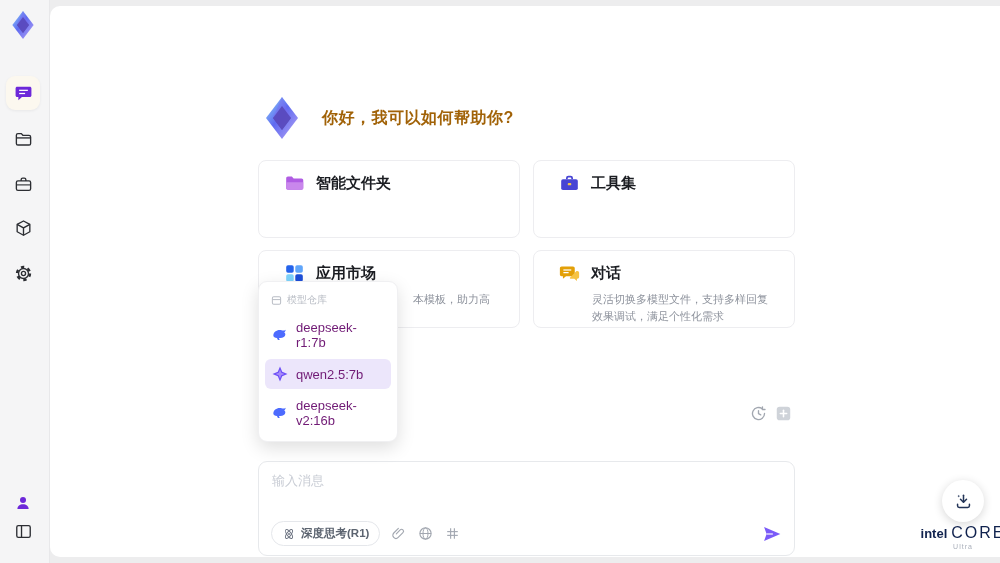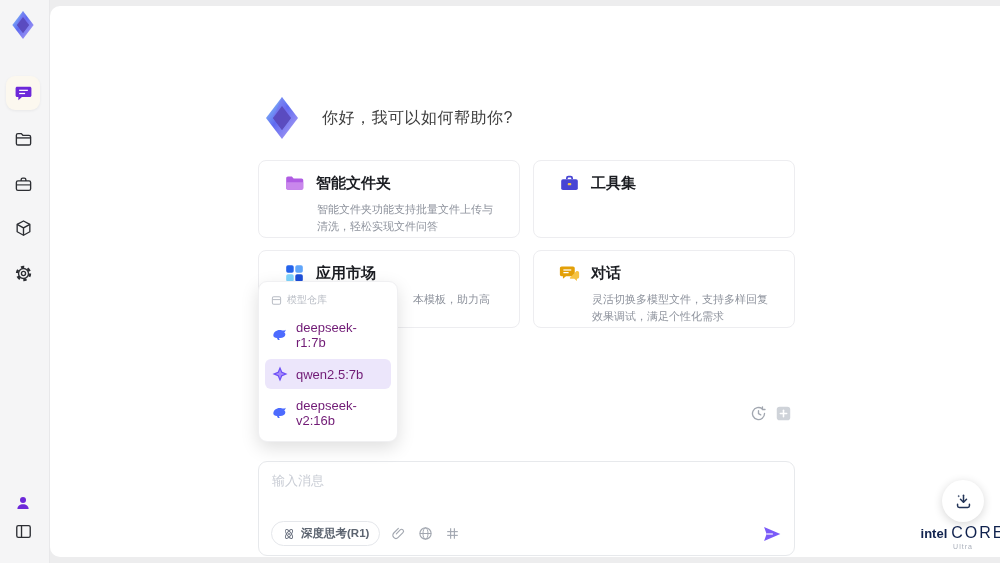--- a/index.html
+++ b/index.html
@@ -14,21 +14,21 @@
   .side-item.active { background:#fcf8ef; box-shadow:0 1px 3px rgba(0,0,0,.06); }
   .si-chat { top:76px; } .si-folder { top:122px; } .si-case { top:167px; }
   .si-cube { top:211px; } .si-gear { top:256px; } .si-user { top:486px; } .si-panel { top:514px; }
 
   
   .panel { position:absolute; left:50px; top:6px; right:0; bottom:6px; background:#ffffff; border-radius:10px 0 0 10px; }
 
   
   .greet { position:absolute; left:208px; top:88px; display:flex; align-items:center; gap:16px; }
   .greet-logo { width:48px; height:48px; }
-  .greet-text { font-size:16px; font-weight:normal; color:#404040; letter-spacing:.5px; }
+  .greet-text { font-size:16px; font-weight:bold; color:#a16207; letter-spacing:.5px; }
 
   
   .cards { position:absolute; left:208px; top:154px; display:grid; grid-template-columns:262px 262px; grid-auto-rows:78px; column-gap:13px; row-gap:12px; }
   .card { background:#fff; border:1px solid #ededf0; border-radius:8px; padding:12px 25px; cursor:pointer; }
   .card-head { display:flex; align-items:center; gap:11px; }
   .card-title { font-size:15px; font-weight:bold; color:#1b1d22; }
   .card-desc { margin-top:7px; margin-left:33px; font-size:11px; line-height:1.55; color:#8d929c; }
   .card-desc.offset { text-indent:96px; }
 
   
@@ -176,21 +176,20 @@
       <div class="card">
         <div class="card-head">
           <span>
             <svg viewBox="0 0 24 24" width="21" height="21">
               <path d="M2.5 6c0-1.1.9-2 2-2h4.5l2 2.2H20c1.1 0 2 .9 2 2v9c0 1.1-.9 2-2 2H4.5c-1.1 0-2-.9-2-2V6z" fill="#b05ce3"></path>
               <path d="M2.5 10.5h19.5v6.7c0 1.1-.9 2-2 2H4.5c-1.1 0-2-.9-2-2z" fill="#c987ec"></path>
             </svg>
           </span>
           <span class="card-title">智能文件夹</span>
         </div>
-        <div class="card-desc">智能文件夹功能支持批量文件上传与清洗，轻松实现文件问答</div>
       </div>
 
       <div class="card">
         <div class="card-head">
           <span>
             <svg viewBox="0 0 24 24" width="21" height="21">
               <rect x="2.5" y="7" width="19" height="12.5" rx="2" fill="#4744d4"></rect>
               <path d="M9 7V5.8c0-1 .8-1.8 1.8-1.8h2.4c1 0 1.8.8 1.8 1.8V7" fill="none" stroke="#4744d4" stroke-width="2"></path>
               <rect x="10" y="11.5" width="4" height="2.6" rx="1" fill="#f3c64e"></rect>
             </svg>

